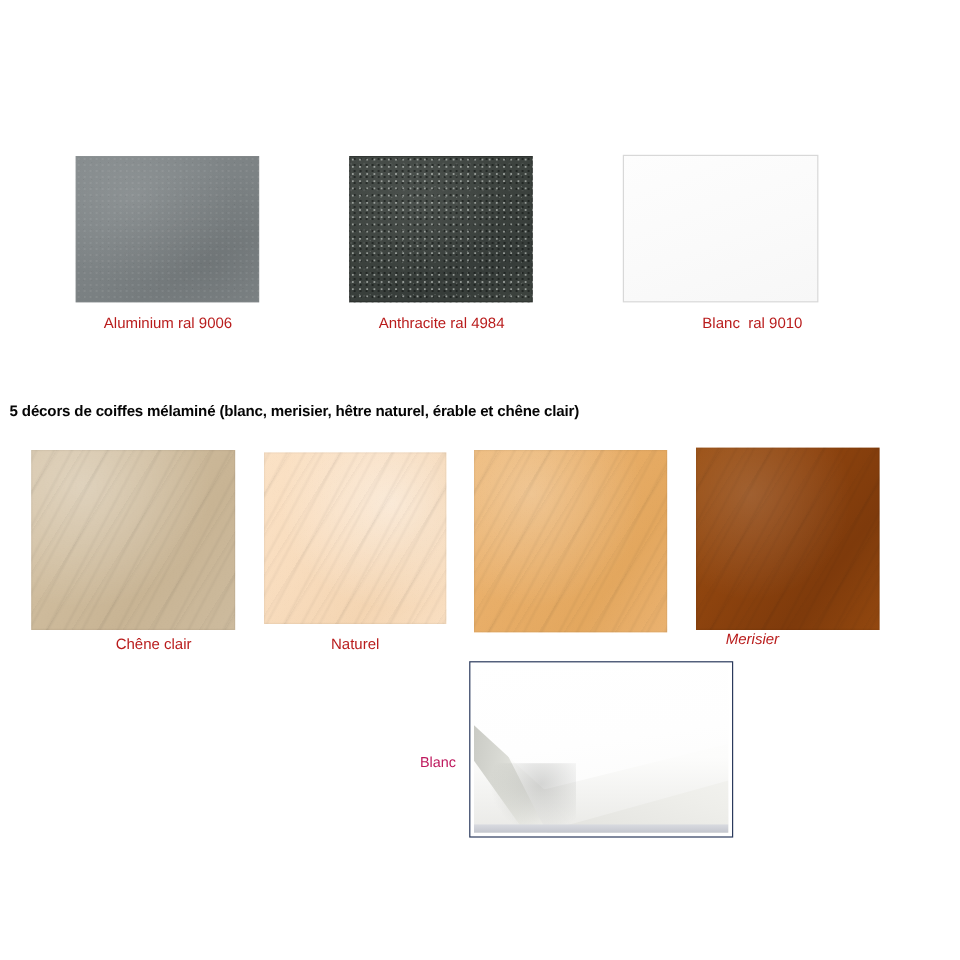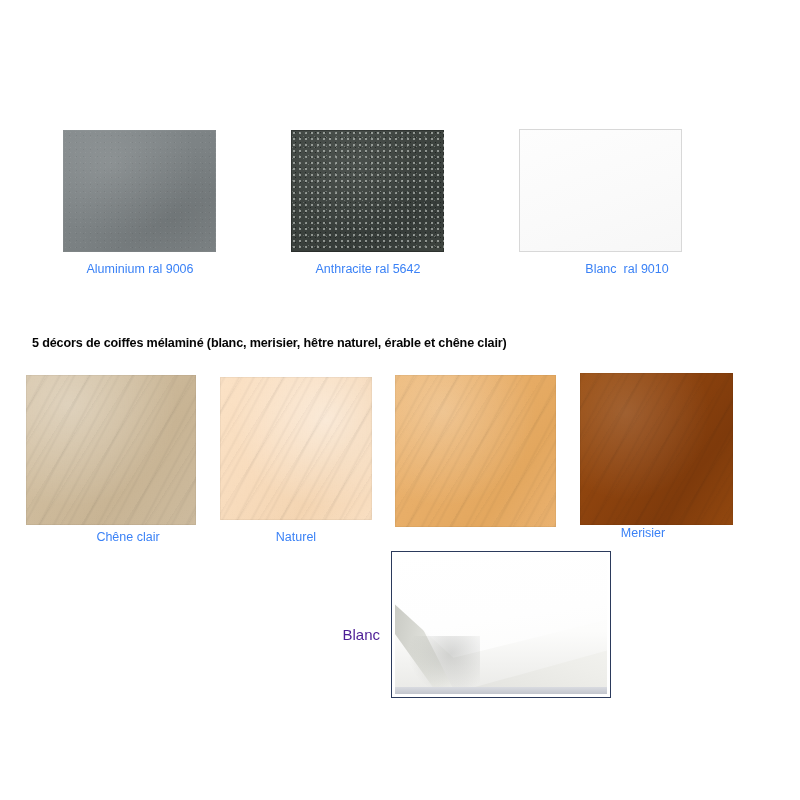--- a/index.html
+++ b/index.html
@@ -25,21 +25,21 @@
 
   
   .swatch {
     position: absolute;
   }
   .swatch-label {
     position: absolute;
     text-align: center;
     font-size: 12.5px;
     line-height: 14px;
-    color: #3b82f6;
+    color: #b91c1c;
     white-space: pre;
   }
 
   
   .ral-aluminium {
     left: 63px; top: 130px; width: 153px; height: 122px;
     background:
       radial-gradient(ellipse at 32% 28%, rgba(255,255,255,0.10) 0%, rgba(255,255,255,0) 58%),
       radial-gradient(ellipse at 72% 74%, rgba(0,0,0,0.07) 0%, rgba(0,0,0,0) 62%),
       linear-gradient(150deg, #848a8c 0%, #7d8385 42%, #787e80 72%, #7f8587 100%);
@@ -89,21 +89,20 @@
   
   .section-caption {
     position: absolute;
     left: 8px;
     top: 336px;
     font-size: 12.6px;
     font-weight: bold;
     letter-spacing: -0.15px;
     color: #050505;
     white-space: nowrap;
-    margin-left: 24px;
   }
 
   
   .wood { box-shadow: inset 0 0 0 1px rgba(0,0,0,0.04); }
   .wood::after {
     content: "";
     position: absolute; inset: 0;
     background-image:
       repeating-linear-gradient(118deg,
         rgba(255,255,255,0.16) 0px,
@@ -143,21 +142,21 @@
   .wood-merisier {
     left: 580px; top: 373px; width: 153px; height: 152px;
     background:
       radial-gradient(ellipse at 30% 26%, rgba(255,255,255,0.14) 0%, rgba(255,255,255,0) 55%),
       linear-gradient(126deg, #9a4e11 0%, #8d430e 40%, #7e3a0b 72%, #93480f 100%);
   }
 
   .lbl-chene    { left: 38px;  top: 530px; width: 180px; }
   .lbl-erable   { left: 218px; top: 530px; width: 156px; }
   .lbl-hetre    { left: 382px; top: 529px; width: 188px; }
-  .lbl-merisier { left: 564px; top: 526px; width: 158px; }
+  .lbl-merisier { left: 548px; top: 526px; width: 158px; font-style: italic; }
 
   
   .blanc-photo-frame {
     position: absolute;
     left: 391px; top: 551px;
     width: 220px; height: 147px;
     border: 1px solid #2b3a5c;
     box-sizing: border-box;
     background: #ffffff;
     padding: 3px;
@@ -205,36 +204,36 @@
     left: 0; bottom: 0;
     width: 100%; height: 5%;
     background: linear-gradient(180deg, #d9dbe0 0%, #c3c6ce 100%);
   }
 
   .lbl-blanc-photo {
     position: absolute;
     left: 300px; top: 628px;
     width: 80px;
     text-align: right;
-    font-size: 15px;
+    font-size: 12px;
     line-height: 14px;
-    color: #4c1d95;
+    color: #be185d;
   }
 </style>
 </head>
 <body>
 
 <div class="stage">
 
   <div class="swatch ral-aluminium"></div>
   <div class="swatch ral-anthracite"></div>
   <div class="swatch ral-blanc"></div>
 
   <div class="swatch-label lbl-aluminium">Aluminium ral 9006</div>
-  <div class="swatch-label lbl-anthracite">Anthracite ral 5642</div>
+  <div class="swatch-label lbl-anthracite">Anthracite ral 4984</div>
   <div class="swatch-label lbl-blanc-ral">Blanc  ral 9010</div>
 
   <div class="section-caption">5 décors de  coiffes mélaminé (blanc, merisier, hêtre naturel, érable et chêne clair)</div>
 
   <div class="swatch wood wood-chene"></div>
   <div class="swatch wood wood-erable"></div>
   <div class="swatch wood wood-hetre"></div>
   <div class="swatch wood wood-merisier"></div>
 
   <div class="swatch-label lbl-chene">Chêne clair</div>

